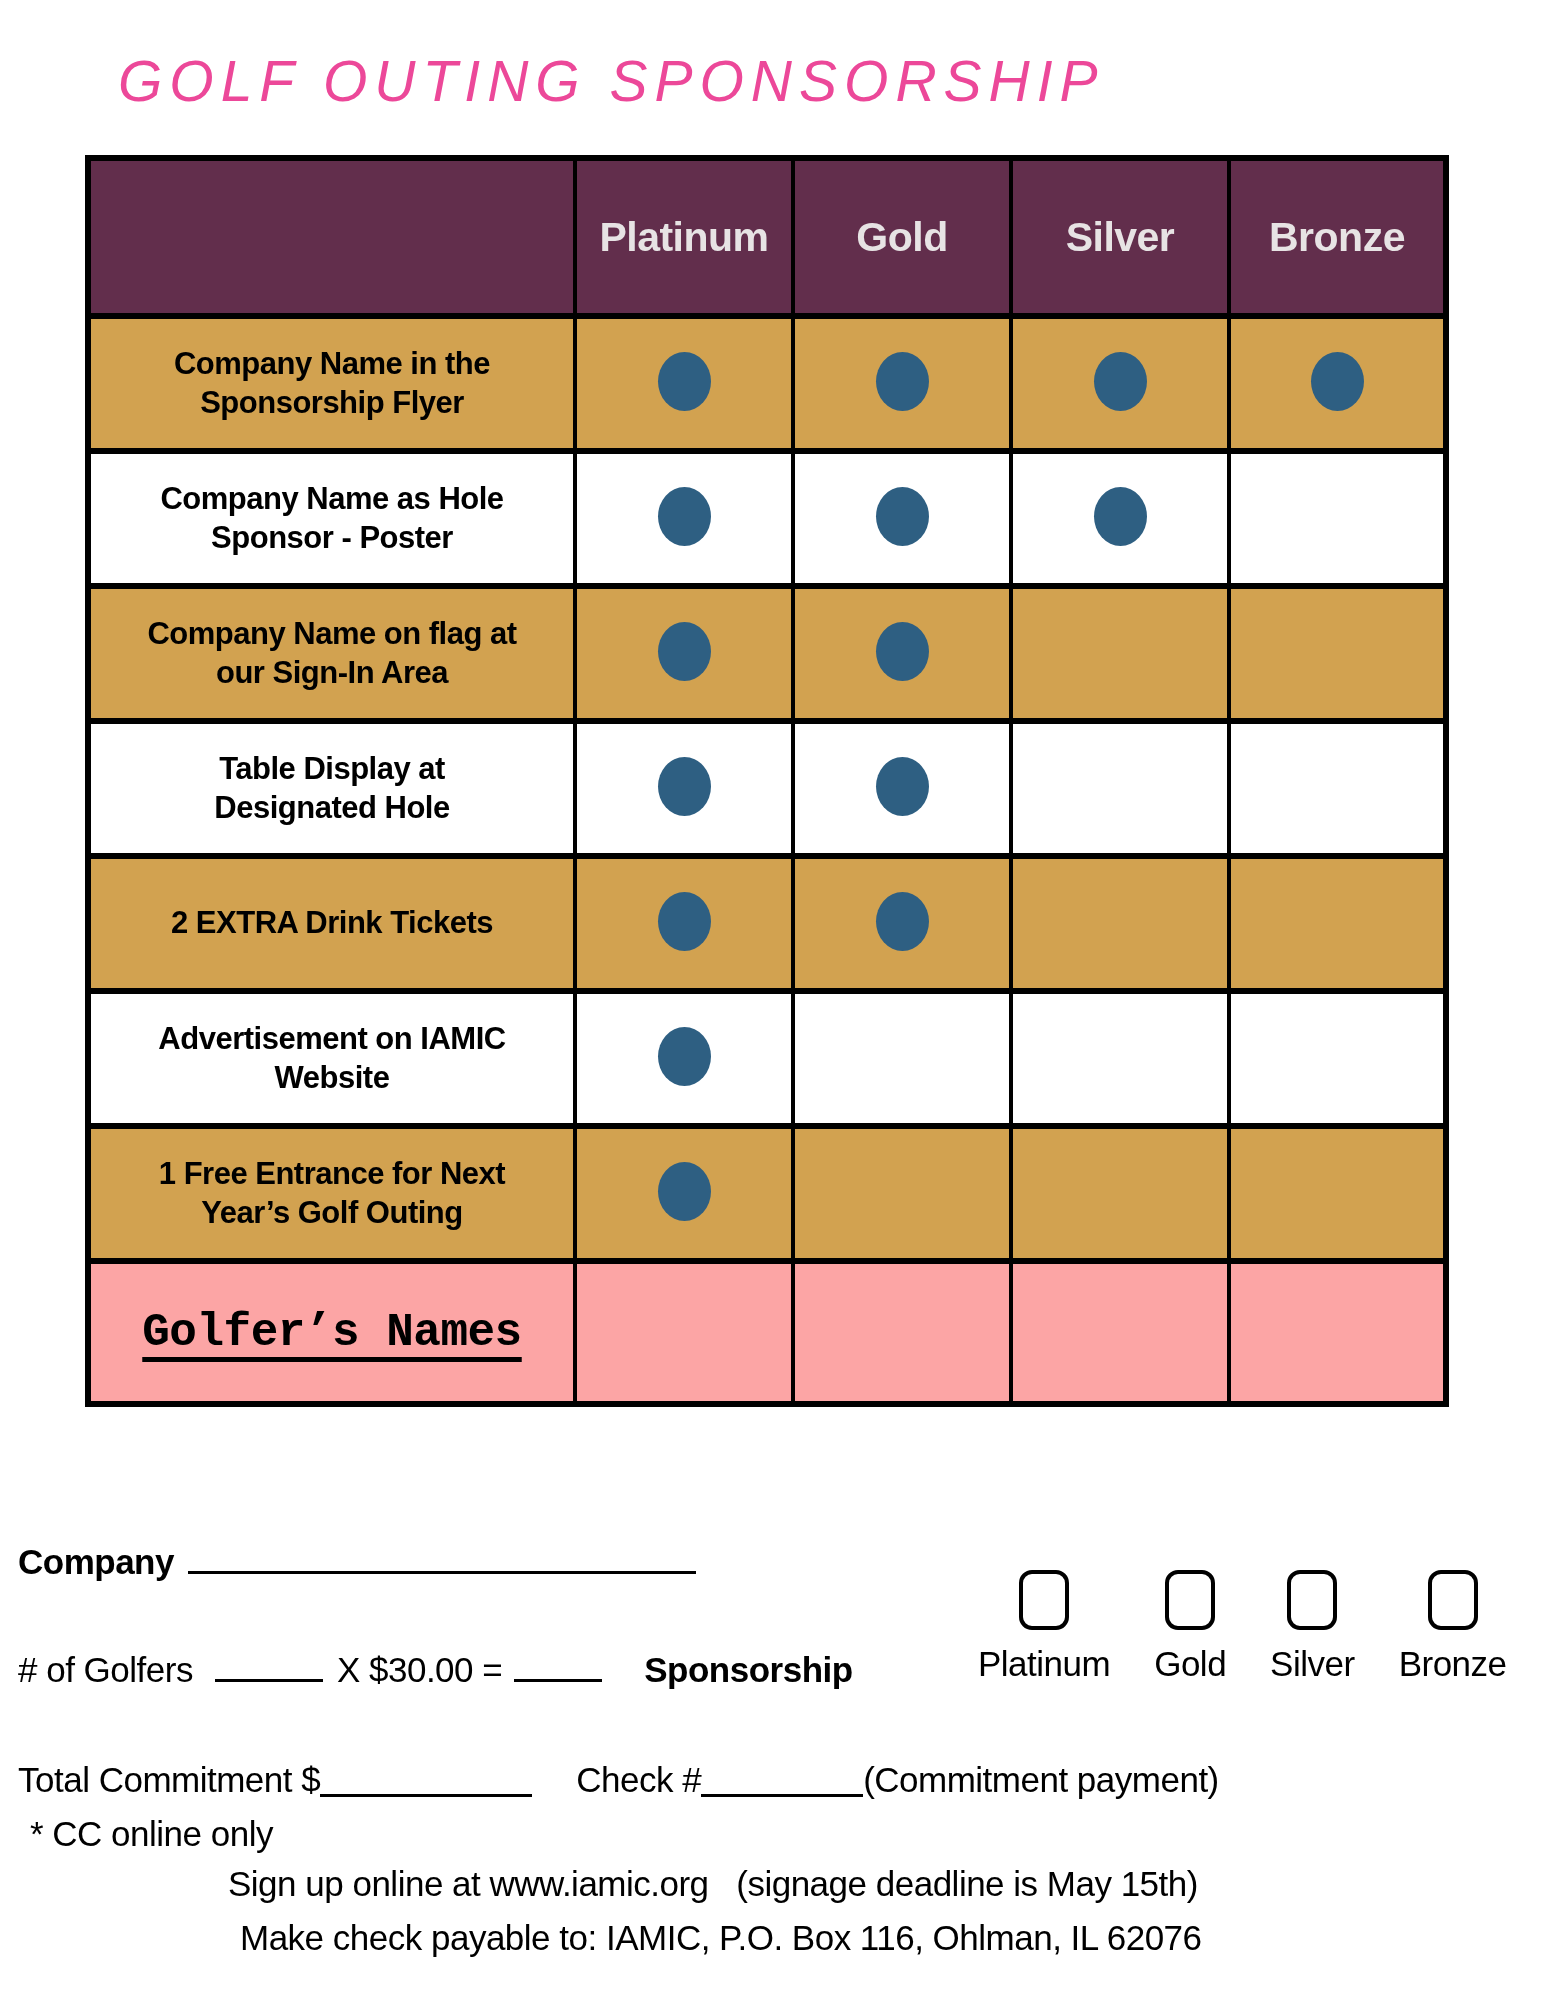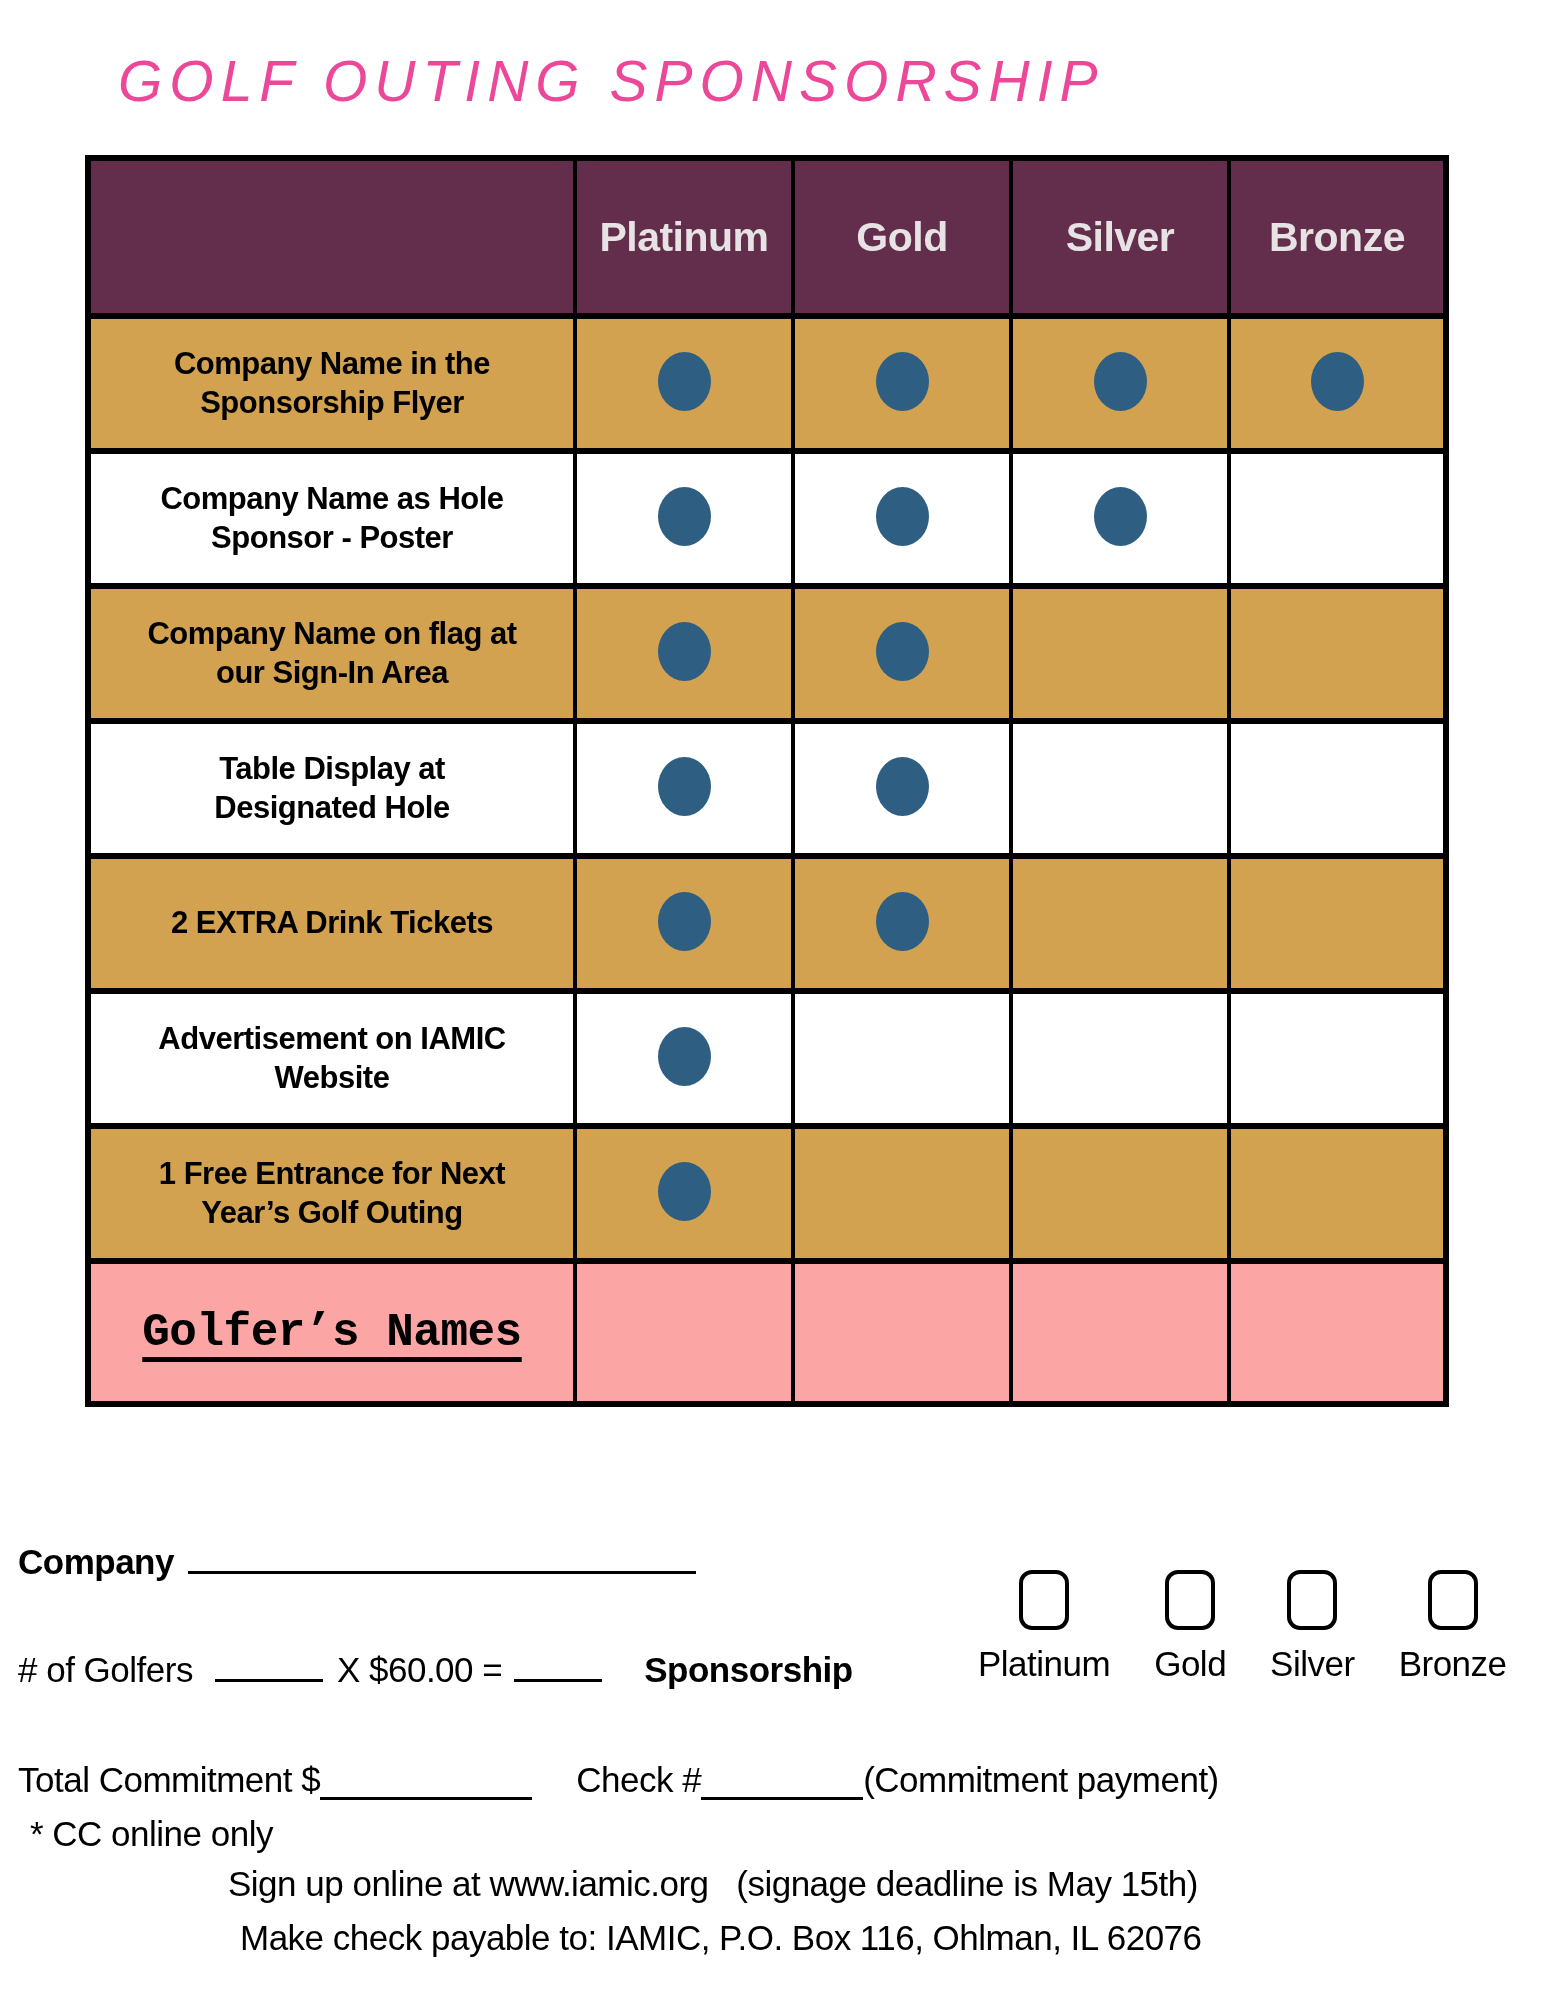--- a/index.html
+++ b/index.html
@@ -96,21 +96,21 @@
     display:flex;gap:44px;
   }
   .cb-col{display:flex;flex-direction:column;align-items:center;gap:14px;}
   .checkbox{
     width:50px;height:60px;
     border:4px solid #000;border-radius:13px;
     background:#fff;
   }
   .total-line{
     position:absolute;left:18px;top:1760px;
-    display:flex;align-items:flex-end;white-space:nowrap;
+    display:flex;align-items:center;white-space:nowrap;
   }
   .total-line .blank1{width:212px;}
   .total-line .check-label{margin-left:44px;}
   .total-line .blank2{width:162px;}
   .cc-note{position:absolute;left:30px;top:1814px;}
   .signup-line{position:absolute;left:228px;top:1864px;white-space:pre-wrap;}
   .payable-line{position:absolute;left:240px;top:1918px;white-space:pre-wrap;}
 </style>
 </head>
 <body>
@@ -205,21 +205,21 @@
     </tbody>
   </table>
 
   <div class="company-line form-text">
     <span>Company</span><span class="blank"></span>
   </div>
 
   <div class="golfers-line form-text">
     <span># of Golfers</span>
     <span class="blank blank1"></span>
-    <span>X $60.00 =</span>
+    <span>X $30.00 =</span>
     <span class="blank blank2"></span>
     <span class="sponsorship-word">Sponsorship</span>
   </div>
 
   <div class="checkbox-group">
     <div class="cb-col">
       <span class="checkbox"></span>
       <span class="form-text">Platinum</span>
     </div>
     <div class="cb-col">

